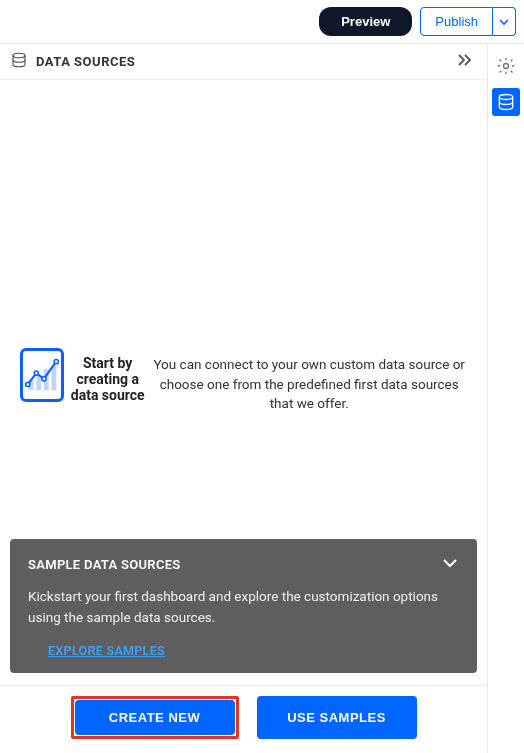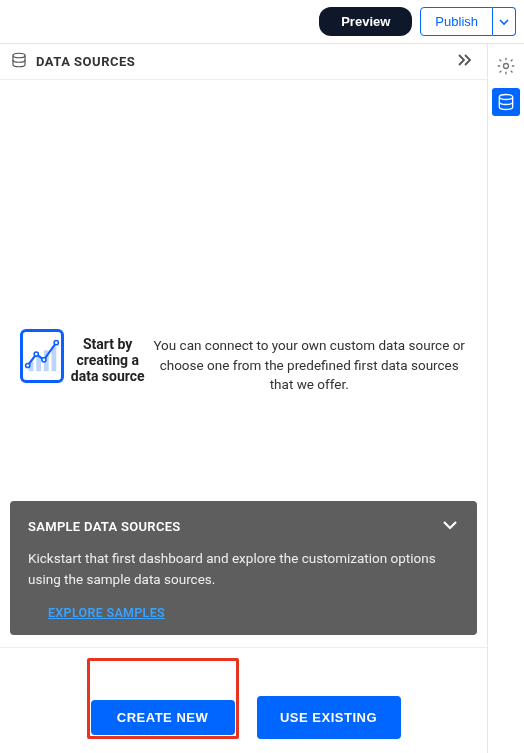--- a/index.html
+++ b/index.html
@@ -182,23 +182,22 @@
   }
   .btn-create, .btn-existing {
     background: #0066ff;
     color: #fff;
     border: none;
     border-radius: 4px;
     font-size: 13px;
     font-weight: 700;
     letter-spacing: 0.5px;
     padding: 10px 0;
-    width: 144px;
-    cursor: pointer;
-    margin-top: 38px;
+    width: 160px;
+    cursor: pointer;
   }
   .btn-create-wrap {
     border: 3px solid #E8331F;
     border-radius: 2px;
     padding: 1px;
   }
   .chevron-down {
     cursor: pointer;
   }
 </style>
@@ -256,29 +255,29 @@
 
     <div class="sample-card">
       <div class="sample-card-head">
         <span class="sample-card-title">SAMPLE DATA SOURCES</span>
         <span class="chevron-down">
           <svg width="18" height="14" viewBox="0 0 18 14" fill="none" stroke="#fff" stroke-width="2.2">
             <path d="M3 4 L9 10 L15 4"></path>
           </svg>
         </span>
       </div>
-      <div class="sample-card-desc">Kickstart that first dashboard and explore the customization options using the sample data sources.</div>
+      <div class="sample-card-desc">Kickstart your first dashboard and explore the customization options using the sample data sources.</div>
       <a class="sample-link">EXPLORE SAMPLES</a>
     </div>
 
     <div class="bottom-bar">
       <span class="btn-create-wrap">
         <button class="btn-create">CREATE NEW</button>
       </span>
-      <button class="btn-existing">USE EXISTING</button>
+      <button class="btn-existing">USE SAMPLES</button>
     </div>
   </div>
 
   <div class="rail">
     <div class="icon-btn">
       <svg width="20" height="20" viewBox="0 0 24 24" fill="none" stroke="#777" stroke-width="1.6">
         <circle cx="12" cy="12" r="3"></circle>
         <path d="M12 2v3M12 19v3M4.2 4.2l2.1 2.1M17.7 17.7l2.1 2.1M2 12h3M19 12h3M4.2 19.8l2.1-2.1M17.7 6.3l2.1-2.1"></path>
       </svg>
     </div>

